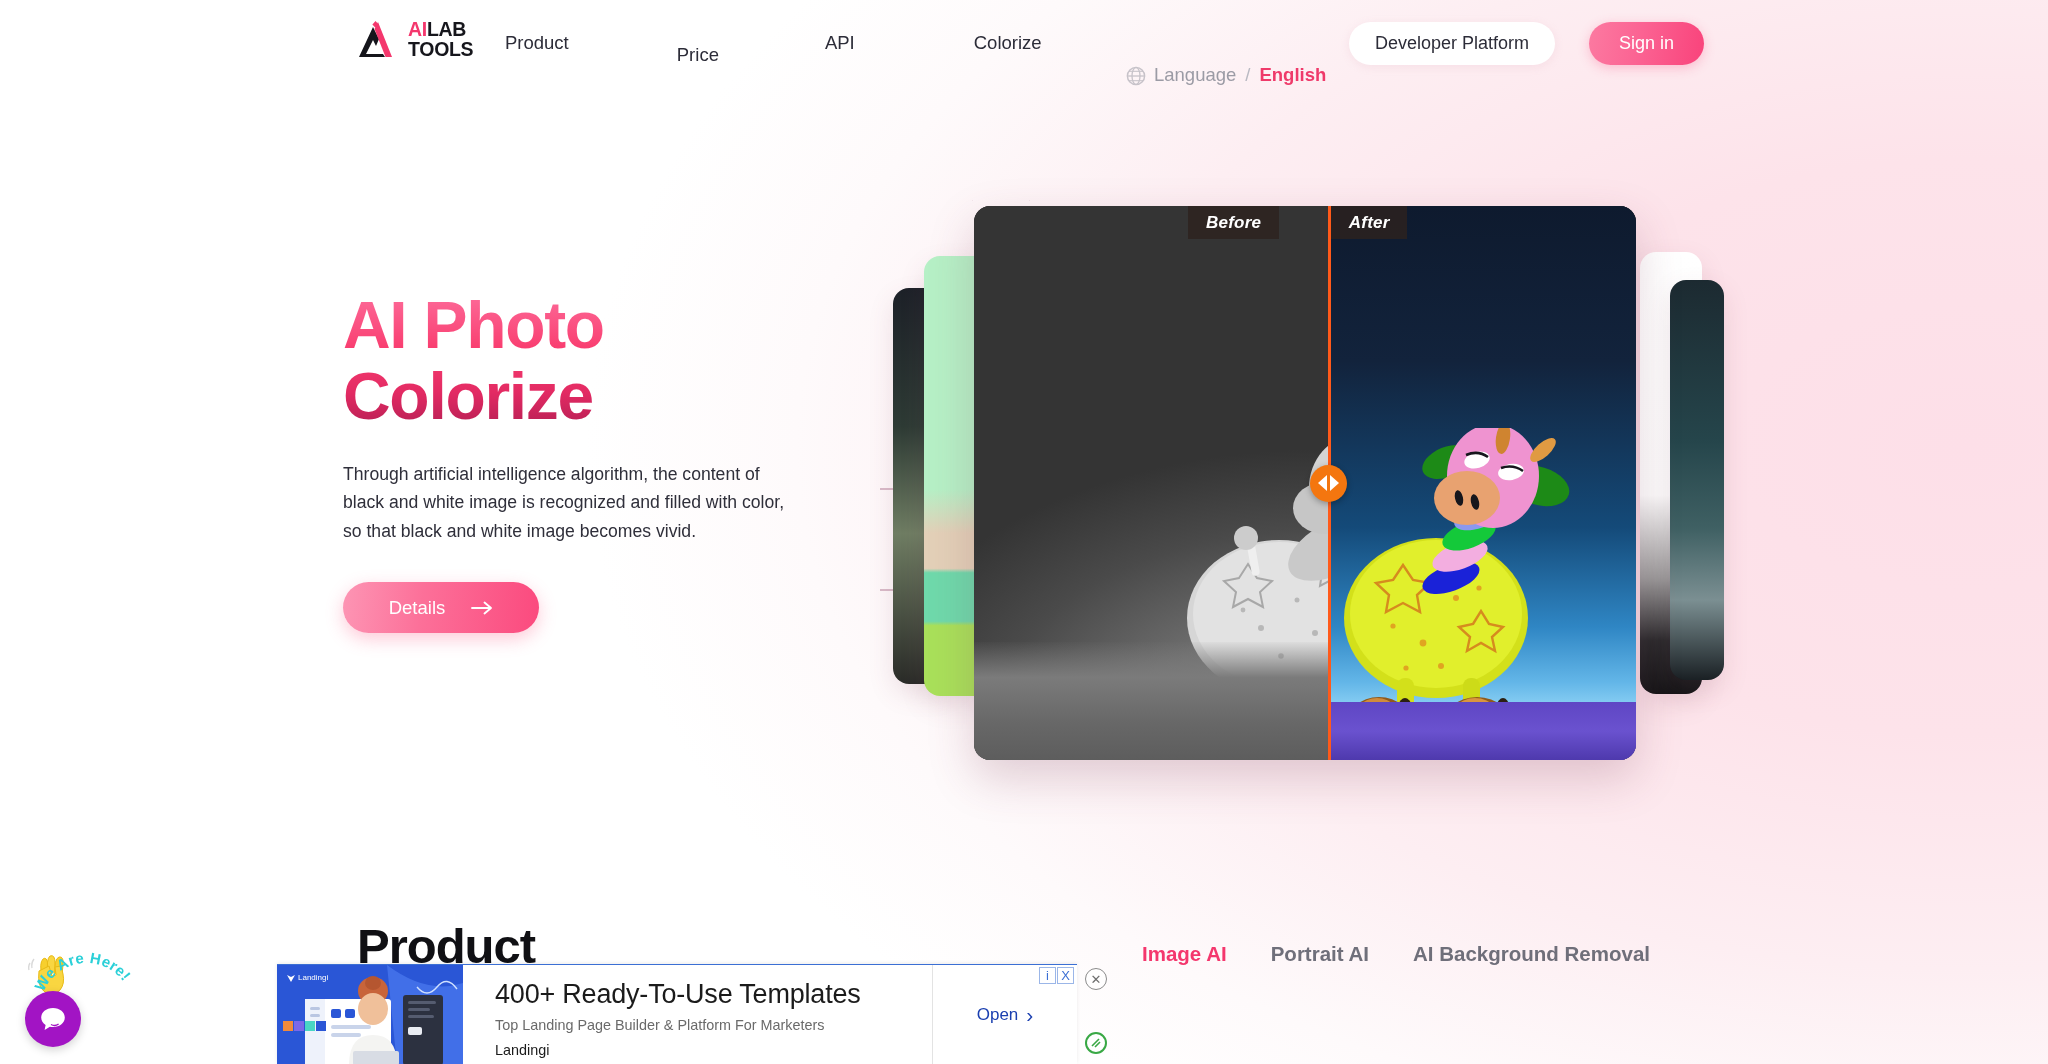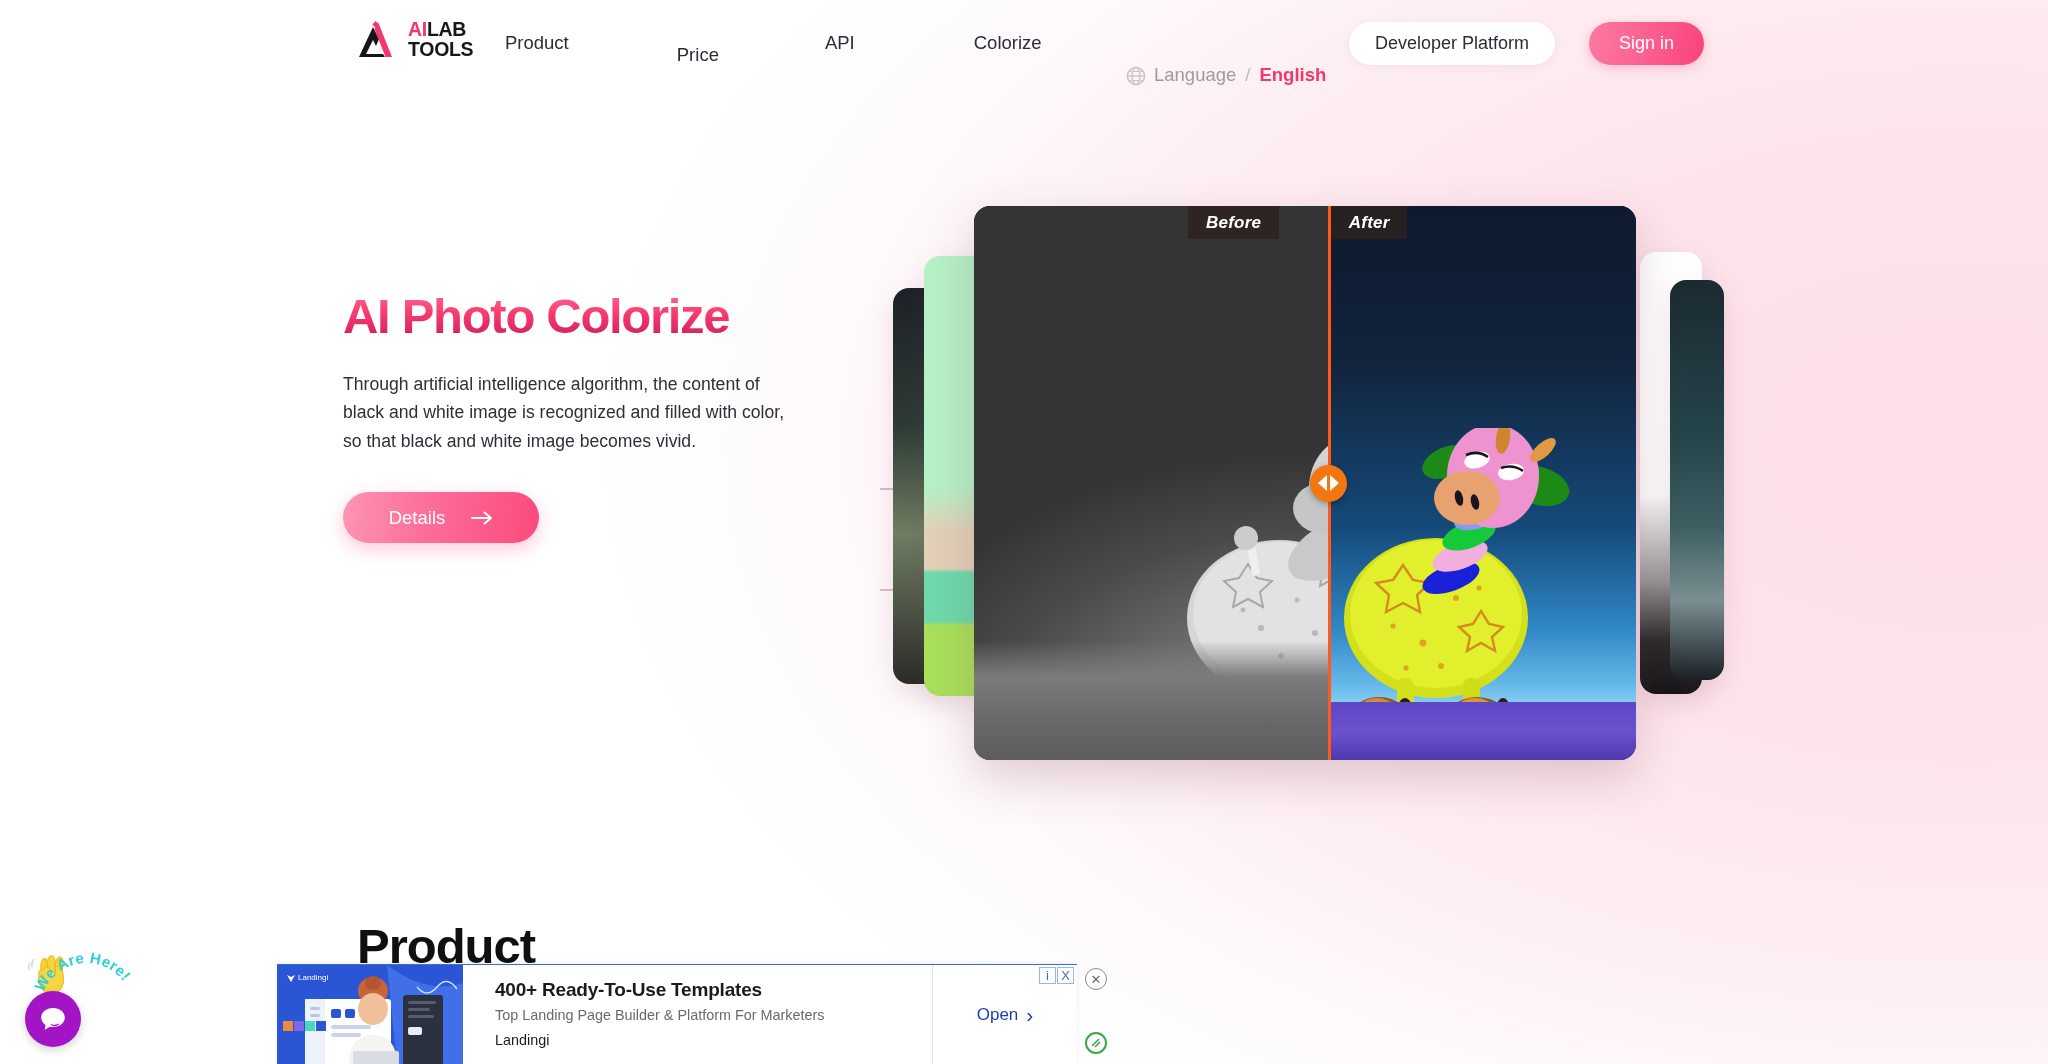--- a/index.html
+++ b/index.html
@@ -76,21 +76,21 @@
     border-radius: 22px;
     display: flex; align-items: center; justify-content: center;
     font-size: 18px; color: #ffffff;
     cursor: pointer; white-space: nowrap;
     box-shadow: 0 3px 12px rgba(249,80,130,.3);
   }
 
   
   .hero-left { position: absolute; left: 343px; top: 290px; width: 470px; z-index: 20; }
   .hero-title {
-    font-size: 49px; font-weight: 800; line-height: 1.08;
+    font-size: 66px; font-weight: 800; line-height: 1.08;
     letter-spacing: -1.3px;
     background: linear-gradient(180deg, #fd6e9c 0%, #f93f71 40%, #e22a63 72%, #b01e52 100%);
     -webkit-background-clip: text; background-clip: text;
     -webkit-text-fill-color: transparent; color: transparent;
     width: 420px;
   }
   .hero-desc {
     margin-top: 27px;
     font-size: 17.6px; line-height: 1.62; color: #2f2f3a;
     width: 455px;
@@ -220,21 +220,21 @@
     position: absolute; left: 277px; bottom: 0;
     width: 800px; height: 100px;
     background: #ffffff; z-index: 70;
     display: flex; align-items: stretch;
     box-shadow: 0 -1px 4px rgba(0,0,0,.08);
     border-top: 1px solid #3b6fd4;
   }
   .ad-thumb { width: 186px; height: 100%; position: relative; overflow: hidden;
               background: linear-gradient(135deg,#2a56d6 0%,#3566e0 45%,#2f5ad8 100%); }
   .ad-body { flex: 1; padding: 13px 0 0 32px; position: relative; }
-  .ad-h { font-size: 19px; color: #1b1b1b; line-height: 1.25; font-weight: 700; letter-spacing: -.2px; }
+  .ad-h { font-size: 27px; color: #1b1b1b; line-height: 1.25; font-weight: 400; letter-spacing: -.2px; }
   .ad-sub { font-size: 14.4px; color: #6a6a6a; margin-top: 5px; }
   .ad-brand { font-size: 14.4px; color: #1b1b1b; margin-top: 9px; }
   .ad-cta {
     position: absolute; right: 0; top: 0; width: 145px; height: 100%;
     border-left: 1px solid #e3e3e3;
     display: flex; align-items: center; justify-content: center; gap: 8px;
     cursor: pointer;
   }
   .ad-cta .t { font-size: 17px; color: #1a3fb0; }
   .ad-cta .c { font-size: 21px; color: #1a3fb0; line-height: 1; }
@@ -468,20 +468,25 @@
       <div class="ba-tag tag-after">After</div>
 
       <div class="ba-handle">
         <span class="tri-l"></span>
         <span class="tri-r"></span>
       </div>
     </div>
   </div>
 
   <div class="product-title">Product</div>
+  <div class="prod-tabs">
+    <div class="prod-tab active">Image AI</div>
+    <div class="prod-tab">Portrait AI</div>
+    <div class="prod-tab">AI Background Removal</div>
+  </div>
 
   <div class="chat-wrap">
     <svg class="chat-badge" viewBox="0 0 112 62">
       <defs>
           <path id="arcp" d="M14 50 A46 46 0 0 1 104 56"></path>
         </defs>
       <g>
         <path d="M14 30 q-3 -14 1 -18 q4 -3 5 6 l1 7" fill="#f7cf2e" stroke="#e8ba15" stroke-width="1"></path>
         <path d="M20 28 q-2 -16 2 -19 q5 -2 5 7 l0 10" fill="#f9d641" stroke="#e8ba15" stroke-width="1"></path>
         <path d="M27 27 q-1 -15 4 -17 q5 -1 4 8 l-1 9" fill="#f7cf2e" stroke="#e8ba15" stroke-width="1"></path>

